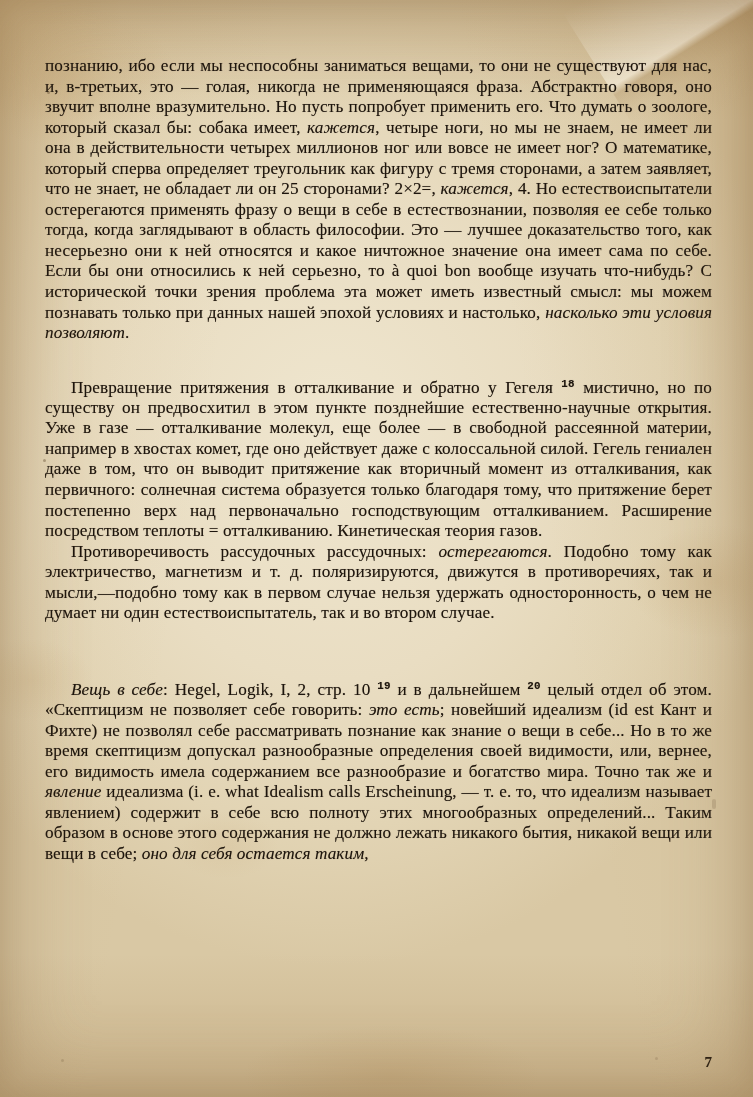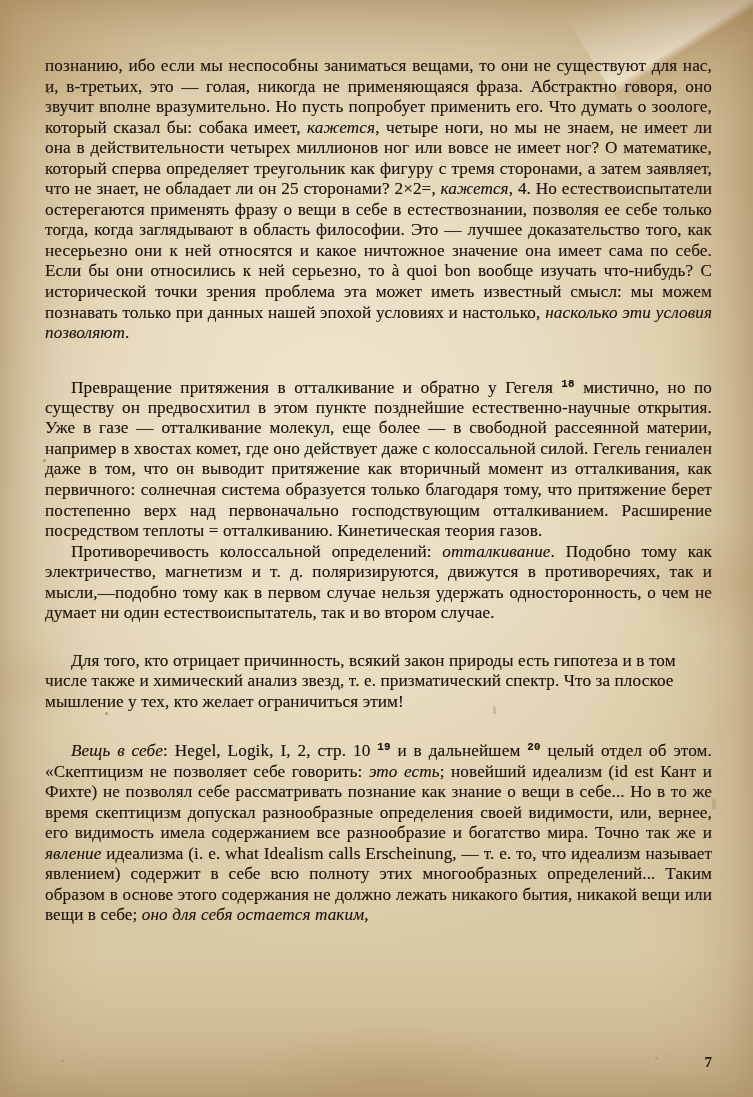--- a/index.html
+++ b/index.html
@@ -145,28 +145,25 @@
   <div class="column">
 
     <div class="block">
       <p class="para noindent"><span>познанию, ибо если мы  неспособны заниматься вещами, то они не существуют для нас, и, в-третьих, это — голая, никогда не применяющаяся фраза. Абстрактно говоря, оно звучит вполне вразумительно. Но пусть попробует применить его. Что  думать о зоологе, который сказал бы: собака имеет, </span><i>кажется</i><span>, четыре ноги, но мы не знаем,  не имеет ли она в действительности четырех миллионов ног или вовсе не имеет ног? О математике, который сперва определяет треугольник как фигуру с тремя сторонами, а затем заявляет, что не знает, не обладает ли он 25 сторонами? 2×2=, </span><i>кажется</i><span>, 4. Но естествоиспытатели остерегаются применять фразу о вещи в себе в естествознании, позволяя ее себе только тогда, когда заглядывают в область философии. Это — лучшее доказательство того, как несерьезно они к ней относятся и какое ничтожное значение она имеет сама по себе. Если бы они относились к ней серьезно, то à quoi bon вообще изучать что-нибудь? С исторической точки зрения проблема эта может иметь известный смысл: мы можем познавать только при данных нашей эпохой условиях и настолько, </span><i>насколько эти условия позволяют</i><span>.</span></p>
     </div>
 
     <div class="gap-lg"></div>
 
     <div class="block">
       <p class="para"><span>Превращение притяжения в отталкивание и обратно у Гегеля </span><sup class="fn">18</sup><span> мистично, но по существу он предвосхитил в этом пункте позднейшие естественно-научные открытия. Уже в газе — отталкивание молекул, еще более — в свободной рассеянной материи, например в хвостах комет, где оно действует даже с колоссальной силой. Гегель гениален даже в том, что он выводит притяжение как вторичный момент из отталкивания, как первичного: солнечная система образуется только благодаря тому, что притяжение берет постепенно верх над первоначально господствующим отталкиванием. Расширение посредством теплоты = отталкиванию. Кинетическая теория газов.</span></p>
-      <p class="para"><span>Противоречивость колоссальной определений: </span><i>отталкивание</i><span>. Подобно тому как электричество, магнетизм и т. д. поляризируются, движутся в противоречиях, так и мысли,—подобно тому как в первом случае нельзя удержать односторонность, о чем не думает ни один естествоиспытатель, так и во втором случае.</span></p>
+      <p class="para"><span>Противоречивость рассудочных рассудочных: </span><i>остерегаются</i><span>. Подобно тому как электричество, магнетизм и т. д. поляризируются, движутся в противоречиях, так и мысли,—подобно тому как в первом случае нельзя удержать односторонность, о чем не думает ни один естествоиспытатель, так и во втором случае.</span></p>
     </div>
 
     <div class="gap-md"></div>
 
-    <div class="block">
-      <p class="para lastline"><span>Для того, кто отрицает причинность, всякий закон природы есть гипотеза и в том числе также и химический анализ звезд, т. е. призматический спектр. Что за плоское мышление у тех, кто желает ограничиться этим!</span></p>
-    </div>
 
     <div class="gap-sm"></div>
 
     <div class="block">
       <p class="para"><i>Вещь в себе</i><span>: Hegel, Logik, I, 2, стр. 10 </span><sup class="fn">19</sup><span> и в дальнейшем </span><sup class="fn">20</sup><span> целый отдел об этом. «Скептицизм не позволяет себе говорить: </span><i>это есть</i><span>; новейший идеализм (id est Кант и Фихте) не позволял себе рассматривать познание как знание о вещи в себе... Но в то же время скептицизм допускал разнообразные определения своей видимости, или, вернее, его видимость имела содержанием все разнообразие и богатство мира. Точно так же и </span><i>явление</i><span> идеализма (i. e. what Idealism calls Erscheinung, — т. е. то, что идеализм называет явлением) содержит в себе всю полноту этих многообразных определений... Таким образом в основе этого содержания не должно лежать никакого бытия, никакой вещи или вещи в себе; </span><i>оно для себя остается таким,</i></p>
     </div>
 
   </div>
 
   <div class="pageno">7</div>

